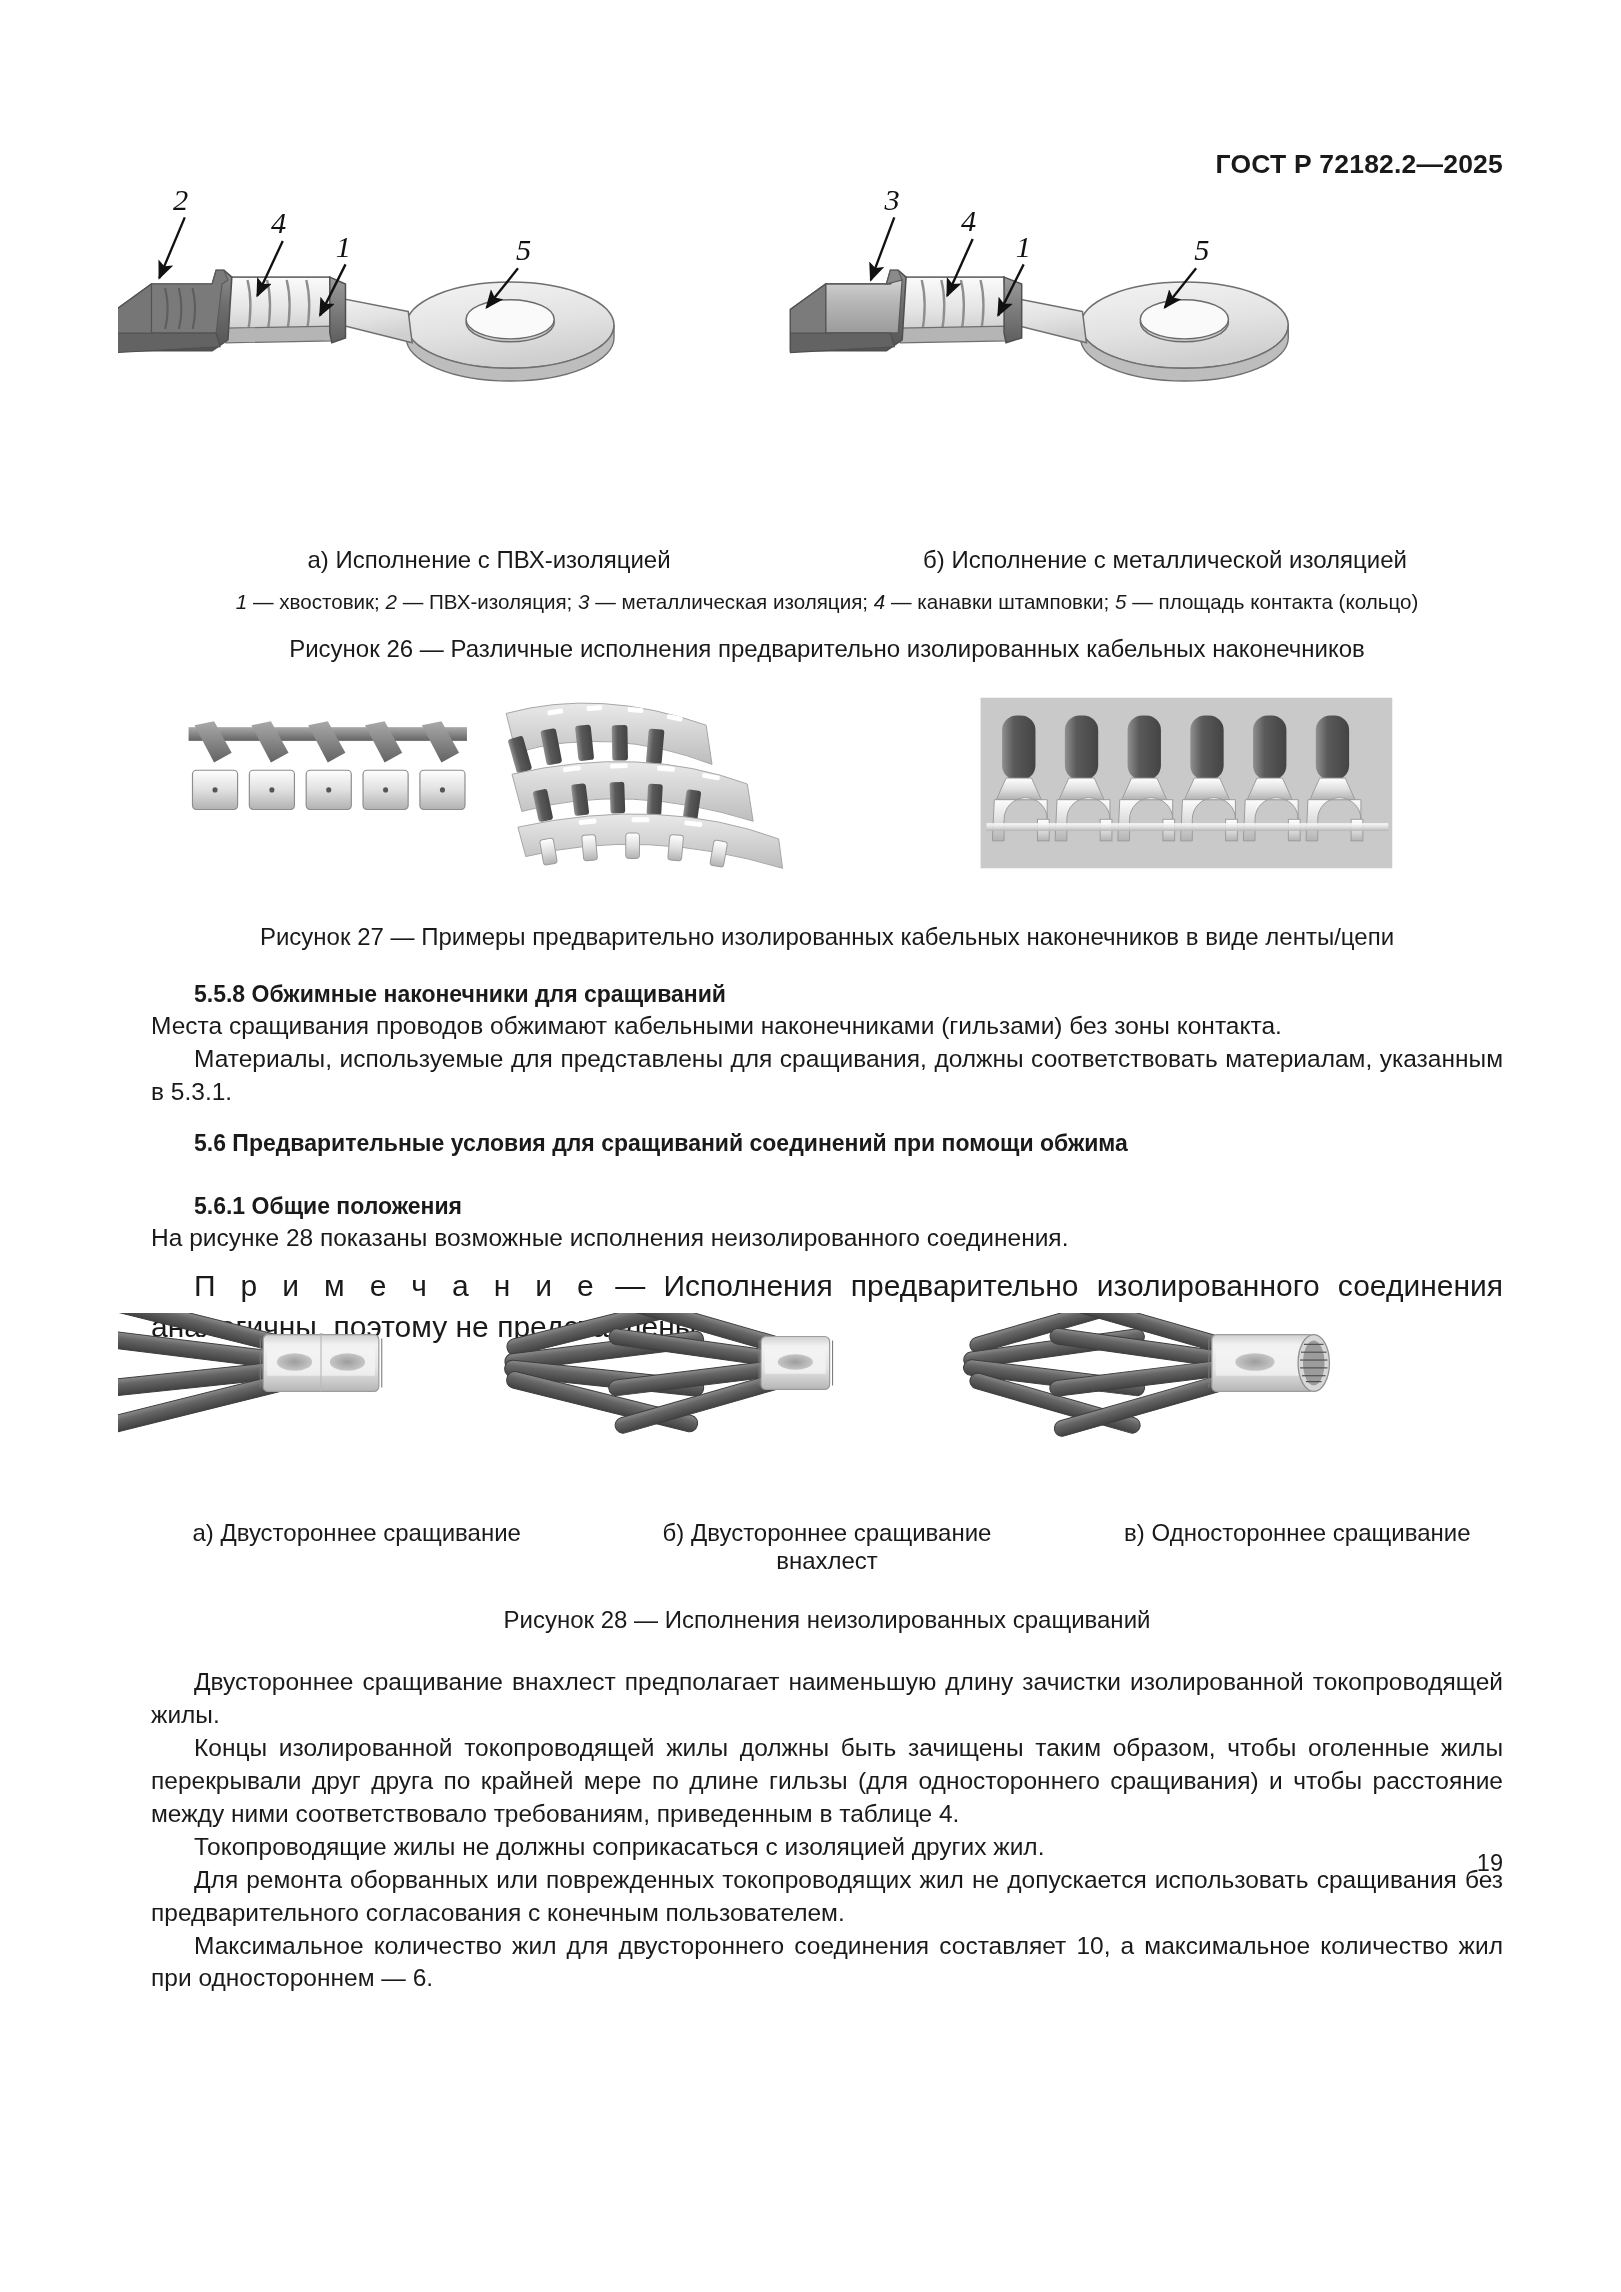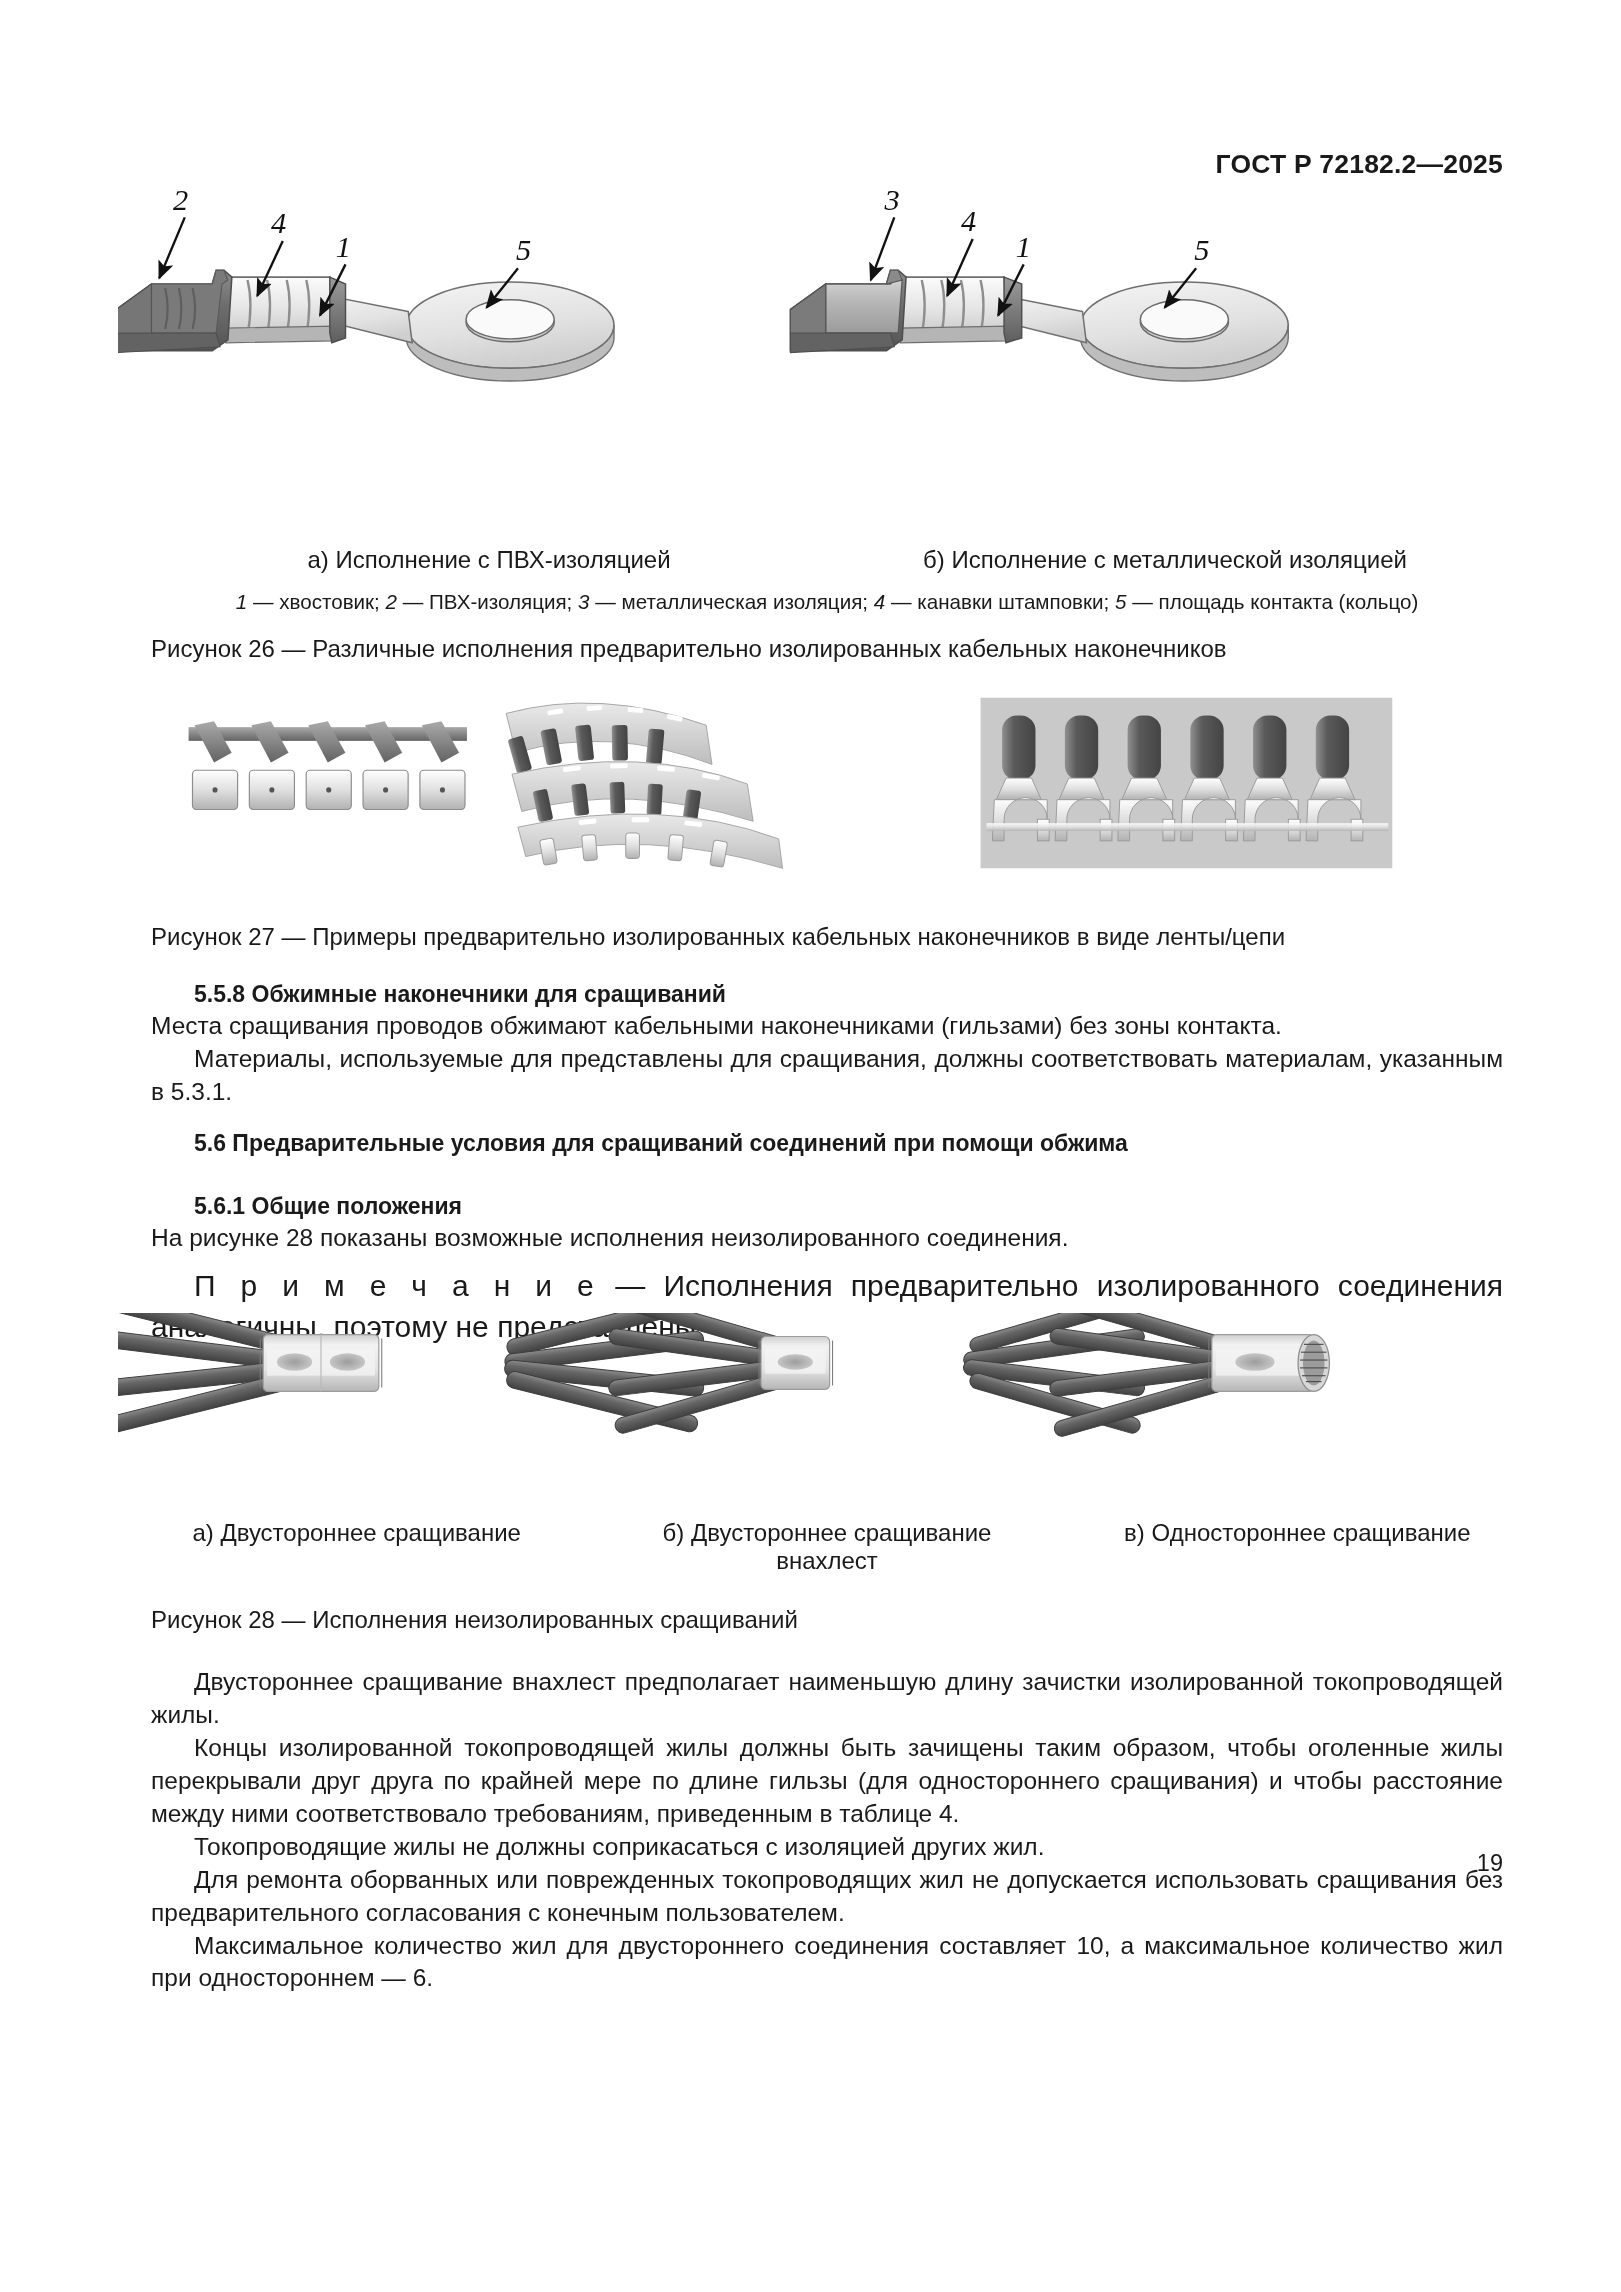--- a/index.html
+++ b/index.html
@@ -32,21 +32,21 @@
   
   .content {
     position: absolute;
     left: 118px;
     right: 118px;
     top: 0;
     margin-left: 33px;
   }
 
   .fig-caption {
-    text-align: left;
+    text-align: center;
     font-size: 24px;
     line-height: 1.32;
   }
   .fig-legend {
     text-align: center;
     font-size: 20.6px;
     line-height: 1.3;
   }
   .fig-legend i { font-style: italic; }
   .subcaption-row {

